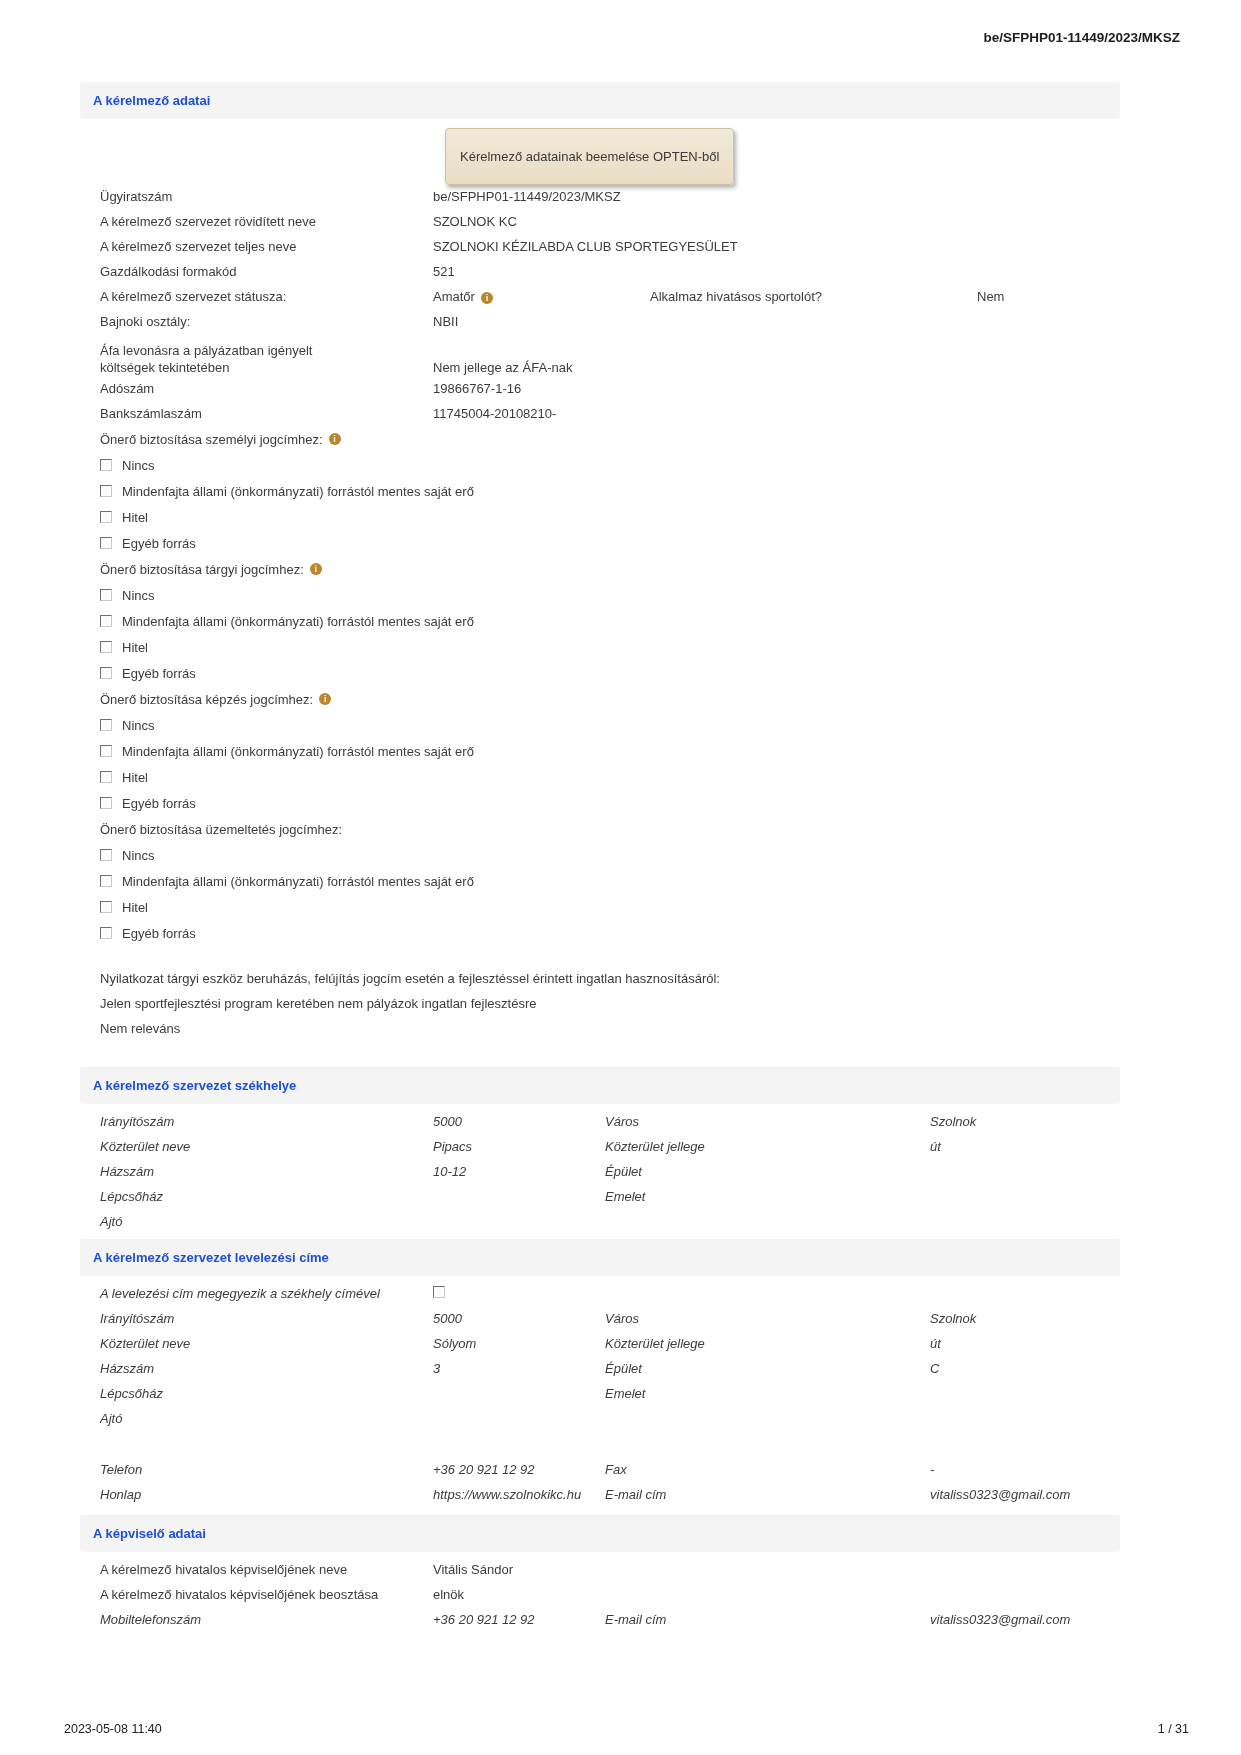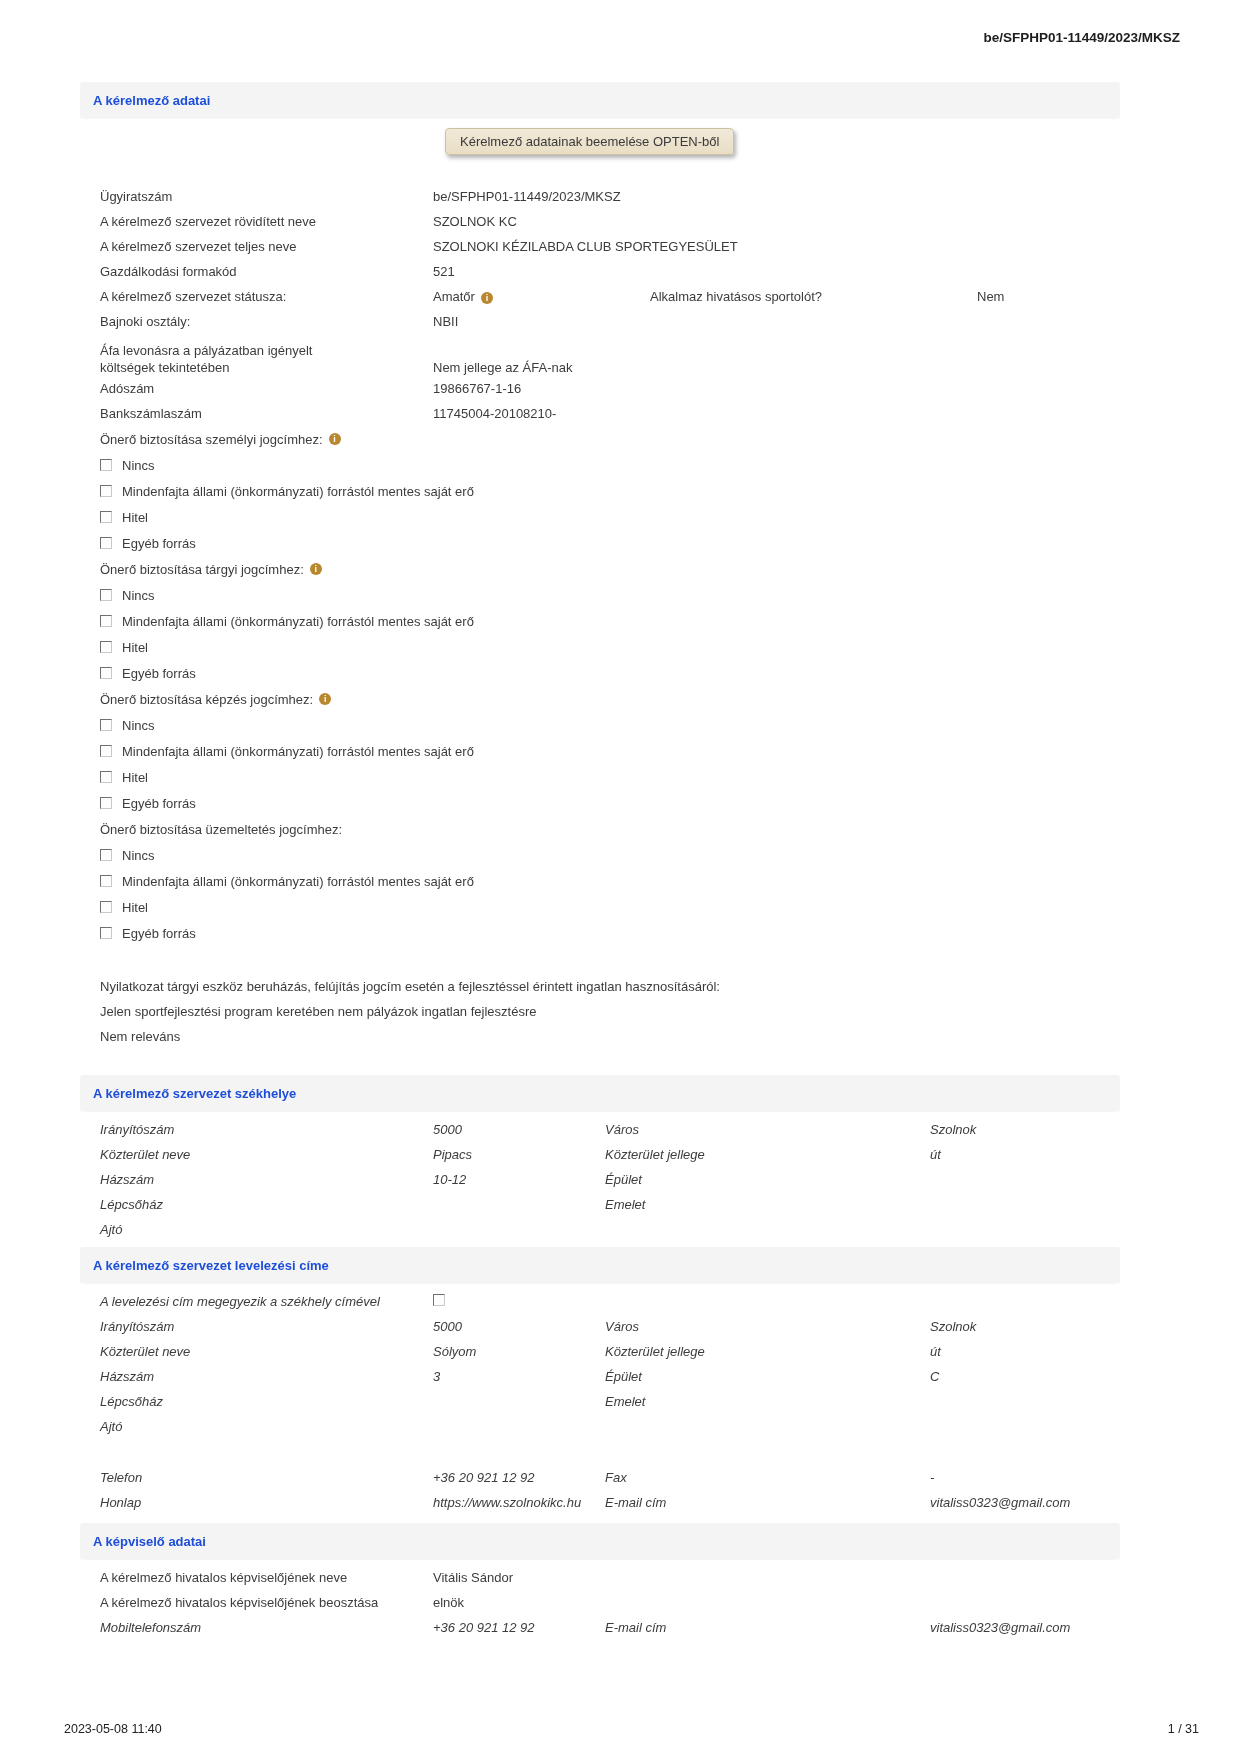--- a/index.html
+++ b/index.html
@@ -12,21 +12,21 @@
   .content{position:absolute;left:80px;top:0;width:1040px;}
   .secbar{
     height:36px;background:#f4f4f4;border-radius:3px;display:flex;align-items:center;
     padding-left:13px;font-weight:bold;color:#1d4ed8;box-sizing:border-box;
     box-shadow:0 1px 1px rgba(0,0,0,0.04);
   }
   .bar1{margin-top:82px;}
   .btnwrap{margin-top:10px;padding-left:365px;height:34px;}
   .opten-btn{
     background:linear-gradient(#f1ead9,#e9ddc4);border:1px solid #cdc1a4;border-radius:4px;
-    padding:5px 14px;font-family:"Liberation Sans",sans-serif;font-size:13px;color:#3a3a3a;
+    padding:20px 14px;font-family:"Liberation Sans",sans-serif;font-size:13px;color:#3a3a3a;
     box-shadow:2px 3px 4px rgba(0,0,0,0.30);cursor:pointer;
   }
   .rows{margin-top:22px;}
   .frow{display:grid;grid-template-columns:333px 217px 327px 1fr;padding-left:20px;height:25px;align-items:center;}
   .frow.addr{grid-template-columns:333px 172px 325px 1fr;font-style:italic;}
   .frow-afa{display:grid;grid-template-columns:333px 1fr;padding-left:20px;height:42px;align-items:end;}
   .frow-afa .lbl div{line-height:17px;}
   .frow-afa .val{padding-bottom:0;line-height:17px;}
   .lbl,.val{white-space:nowrap;}
   .grouphead{height:26px;display:flex;align-items:center;padding-left:20px;}
@@ -35,29 +35,29 @@
     width:12px;height:12px;box-sizing:border-box;background:#fdfdfd;display:inline-block;
     border:1px solid #c9c9c9;border-top:1px solid #6f6f6f;border-left:1px solid #6f6f6f;
     margin-right:10px;flex:0 0 auto;cursor:pointer;
   }
   .info{
     display:inline-flex;width:12px;height:12px;border-radius:50%;background:#b8872e;color:#fff;
     font-size:9px;font-weight:bold;align-items:center;justify-content:center;margin-left:6px;
     flex:0 0 auto;line-height:12px;cursor:pointer;
   }
   .textline{padding-left:20px;height:25px;display:flex;align-items:center;white-space:nowrap;}
-  .gap20{margin-top:28px;}
+  .gap20{margin-top:20px;}
   .gap40{margin-top:40px;}
   .bar2{margin-top:26px;}
   .bar3{margin-top:5px;}
   .bar4{margin-top:8px;}
   .rows-tight{margin-top:6px;}
   .rows-contact{margin-top:26px;}
   .footer-date{position:absolute;left:64px;top:1722px;font-size:12.5px;color:#222;}
-  .footer-page{position:absolute;right:42px;top:1722px;font-size:12.5px;color:#222;}
+  .footer-page{position:absolute;right:52px;top:1722px;font-size:12.5px;color:#222;}
 </style>
 </head>
 <body>
 
 <div class="doc-number">be/SFPHP01-11449/2023/MKSZ</div>
 
 <div class="content">
 
   <div class="secbar bar1">
     <span>A kérelmező adatai</span>

